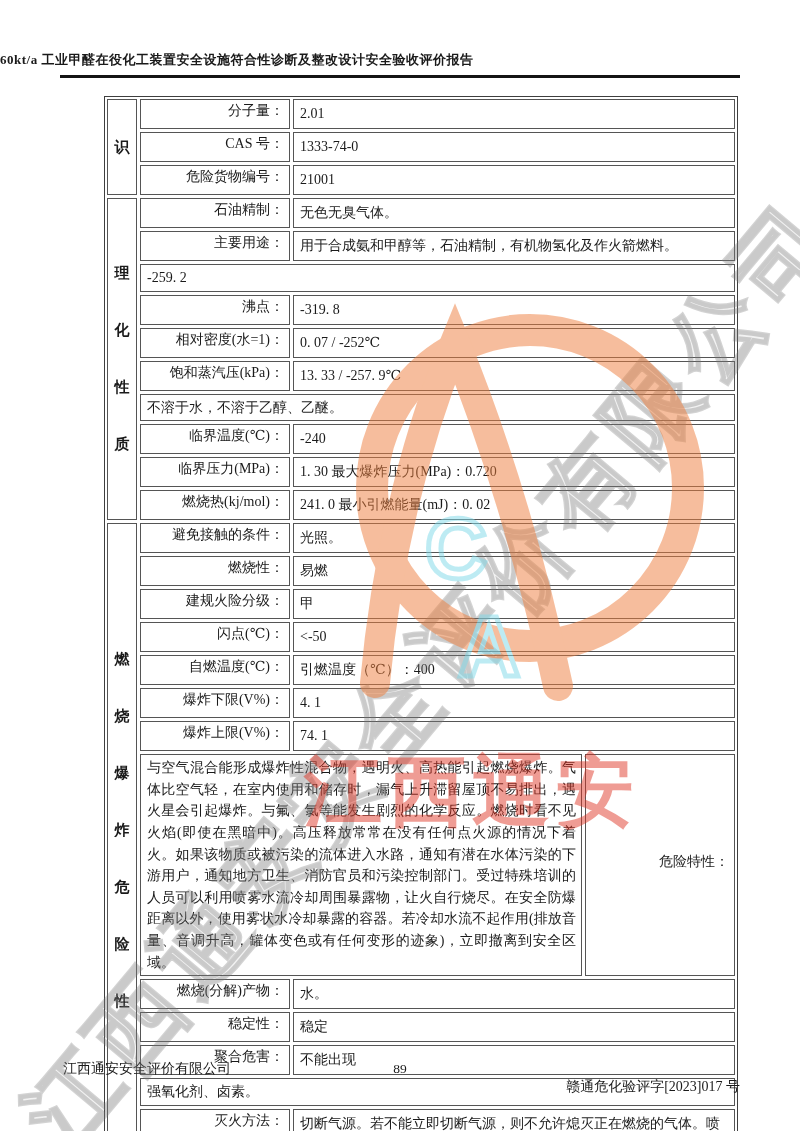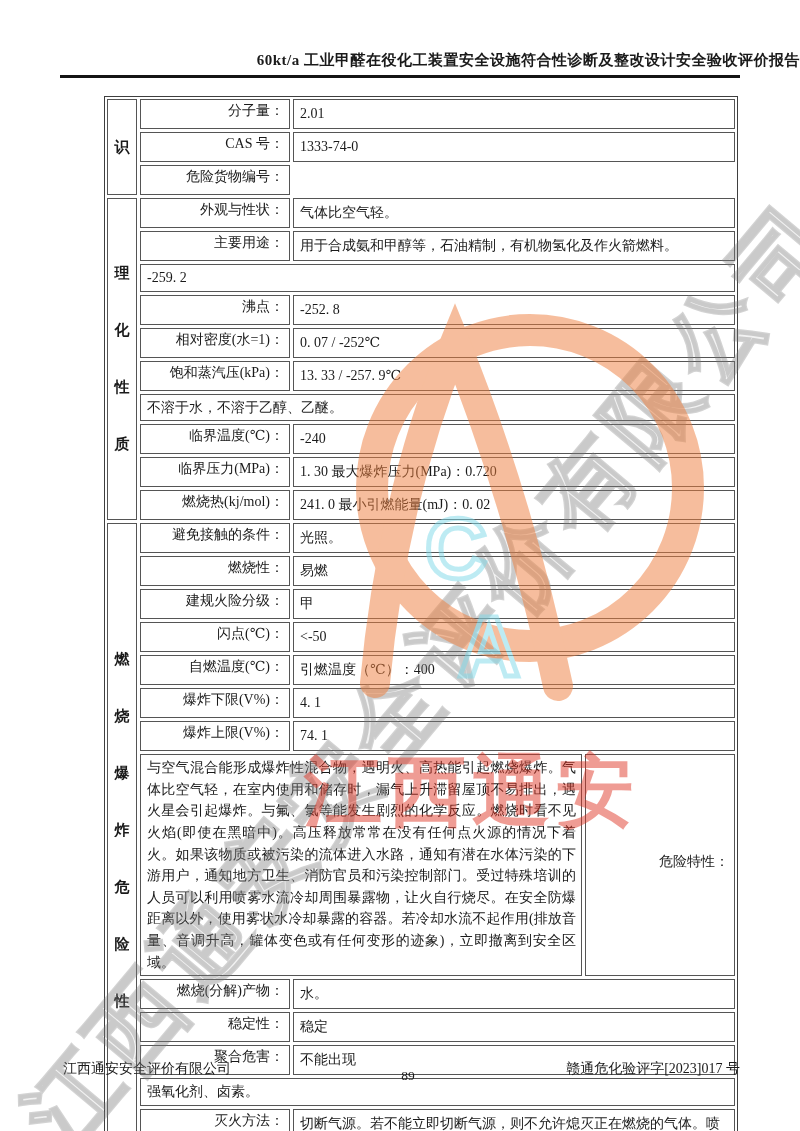--- a/index.html
+++ b/index.html
@@ -1,20 +1,20 @@
 <!DOCTYPE html>
 <html><head>
 <meta charset="utf-8">
 <style>
   html,body{margin:0;padding:0;background:#ffffff;}
   .page{position:relative;width:800px;height:1131px;background:#fff;overflow:hidden;
         font-family:"Liberation Serif","DejaVu Serif",serif;color:#1a1a1a;}
   
-  .header-title{position:absolute;top:51px;left:0;width:100%;text-align:right;
-        font-size:15px;font-weight:bold;letter-spacing:.5px;}
+  .header-title{position:absolute;top:51px;left:0;width:100%;text-align:left;
+        font-size:13px;font-weight:bold;letter-spacing:.5px;}
   .header-rule{position:absolute;top:75px;left:60px;width:680px;height:2.5px;background:#141414;}
   
   .tbl{position:absolute;top:96px;left:104px;width:634px;border:1px solid #3f3f3f;
        padding:2px;box-sizing:border-box;display:flex;flex-direction:column;gap:3px;}
   .group{display:flex;gap:3px;}
   .group-cell{flex:0 0 30px;border:1px solid #555;display:flex;flex-direction:column;
        align-items:center;justify-content:center;gap:38px;font-weight:bold;font-size:15px;
        box-sizing:border-box;}
   .rows{flex:1;display:flex;flex-direction:column;gap:3px;min-width:0;}
   .row{display:flex;gap:3px;}
@@ -27,22 +27,22 @@
   .wm{position:absolute;pointer-events:none;z-index:6;}
   .wm-diagonal{left:430px;top:675px;transform:translate(-50%,-50%) rotate(-50deg);
        font-size:92px;font-weight:bold;white-space:nowrap;letter-spacing:8px;
        color:rgba(130,130,130,0.10);-webkit-text-stroke:2.5px rgba(120,120,120,0.33);}
   .wm-red{left:304px;top:740px;font-size:78px;font-weight:bold;white-space:nowrap;
        letter-spacing:6px;color:rgba(222,48,32,0.48);}
   .wm-logo{left:330px;top:288px;width:400px;height:420px;opacity:0.5;}
   
   .footer{position:absolute;top:1060px;left:60px;width:680px;height:22px;font-size:14px;}
   .footer-company{position:absolute;left:3px;top:0;}
-  .page-number{position:absolute;left:50%;top:8px;transform:translateX(-50%);font-size:13.5px;margin-left:8px;}
-  .doc-number{position:absolute;right:0;top:0;}
+  .page-number{position:absolute;left:50%;top:1px;transform:translateX(-50%);font-size:13.5px;}
+  .doc-number{position:absolute;right:0;top:18px;}
 </style>
 </head>
 <body>
 
 <div class="page">
 
   <div class="header-title">60kt/a 工业甲醛在役化工装置安全设施符合性诊断及整改设计安全验收评价报告</div>
   <div class="header-rule"></div>
 
   <div class="tbl" id="tbl">
@@ -54,45 +54,46 @@
           <div class="row">
             <div class="cell label">分子量：</div>
             <div class="cell value">2.01</div>
           </div>
           <div class="row">
             <div class="cell label">CAS 号：</div>
             <div class="cell value">1333-74-0</div>
           </div>
           <div class="row">
             <div class="cell label">危险货物编号：</div>
+            <div class="cell value">21001</div>
           </div>
         </div>
       </div>
       <div class="group">
         <div class="group-cell">
           <span>理</span>
           <span>化</span>
           <span>性</span>
           <span>质</span>
         </div>
         <div class="rows">
           <div class="row">
-            <div class="cell label">外观与性状：</div>
-            <div class="cell value">气体比空气轻。</div>
+            <div class="cell label">石油精制：</div>
+            <div class="cell value">无色无臭气体。</div>
           </div>
           <div class="row">
             <div class="cell label">主要用途：</div>
             <div class="cell value">用于合成氨和甲醇等，石油精制，有机物氢化及作火箭燃料。</div>
           </div>
           <div class="row">
             <div class="cell value">-259. 2</div>
           </div>
           <div class="row">
             <div class="cell label">沸点：</div>
-            <div class="cell value">-252. 8</div>
+            <div class="cell value">-319. 8</div>
           </div>
           <div class="row">
             <div class="cell label">相对密度(水=1)：</div>
             <div class="cell value">0. 07 / -252℃</div>
           </div>
           <div class="row">
             <div class="cell label">饱和蒸汽压(kPa)：</div>
             <div class="cell value">13. 33 / -257. 9℃</div>
           </div>
           <div class="row">

